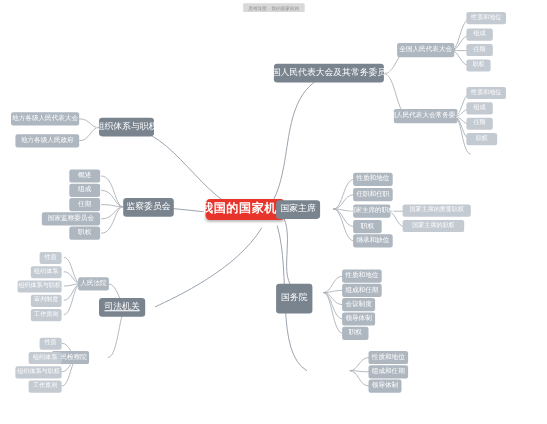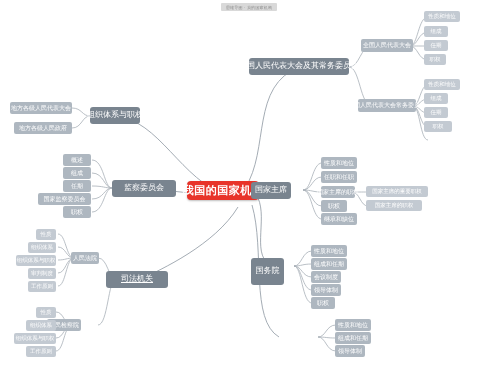--- a/index.html
+++ b/index.html
@@ -88,24 +88,24 @@
   </svg>
 
   <div class="watermark">
     <span>思维导图 · 我的国家机构</span>
   </div>
 
   <div class="node center" style="left:187px;top:181px;width:72px;height:19px;">我国的国家机构</div>
 
   <div class="node lvl1" style="left:249px;top:58px;width:100px;height:17px;">全国人民代表大会及其常务委员会</div>
   <div class="node lvl1" style="left:90px;top:107px;width:50px;height:17px;">组织体系与职权</div>
-  <div class="node lvl1" style="left:112px;top:180px;width:64px;height:17px;">监察委员会</div>
+  <div class="node lvl1" style="left:112px;top:180px;width:46px;height:17px;">监察委员会</div>
   <div class="node lvl1" style="left:251px;top:182px;width:40px;height:17px;">国家主席</div>
   <div class="node lvl1" style="left:251px;top:258px;width:33px;height:27px;">国务院</div>
-  <div class="node lvl1" style="left:106px;top:271px;width:62px;height:17px;text-decoration:underline;">司法机关</div>
+  <div class="node lvl1" style="left:90px;top:271px;width:42px;height:17px;text-decoration:underline;">司法机关</div>
 
   <div class="node lvl2" style="left:361px;top:39px;width:52px;height:13px;">全国人民代表大会</div>
   <div class="node lvl2" style="left:358px;top:99px;width:58px;height:13px;">全国人民代表大会常务委员会</div>
 
   <div class="node lvl3" style="left:424px;top:11px;width:36px;height:11px;">性质和地位</div>
   <div class="node lvl3" style="left:424px;top:26px;width:24px;height:11px;">组成</div>
   <div class="node lvl3" style="left:424px;top:40px;width:24px;height:11px;">任期</div>
   <div class="node lvl3" style="left:424px;top:54px;width:22px;height:11px;">职权</div>
   <div class="node lvl3" style="left:424px;top:79px;width:36px;height:11px;">性质和地位</div>
   <div class="node lvl3" style="left:424px;top:93px;width:24px;height:11px;">组成</div>

